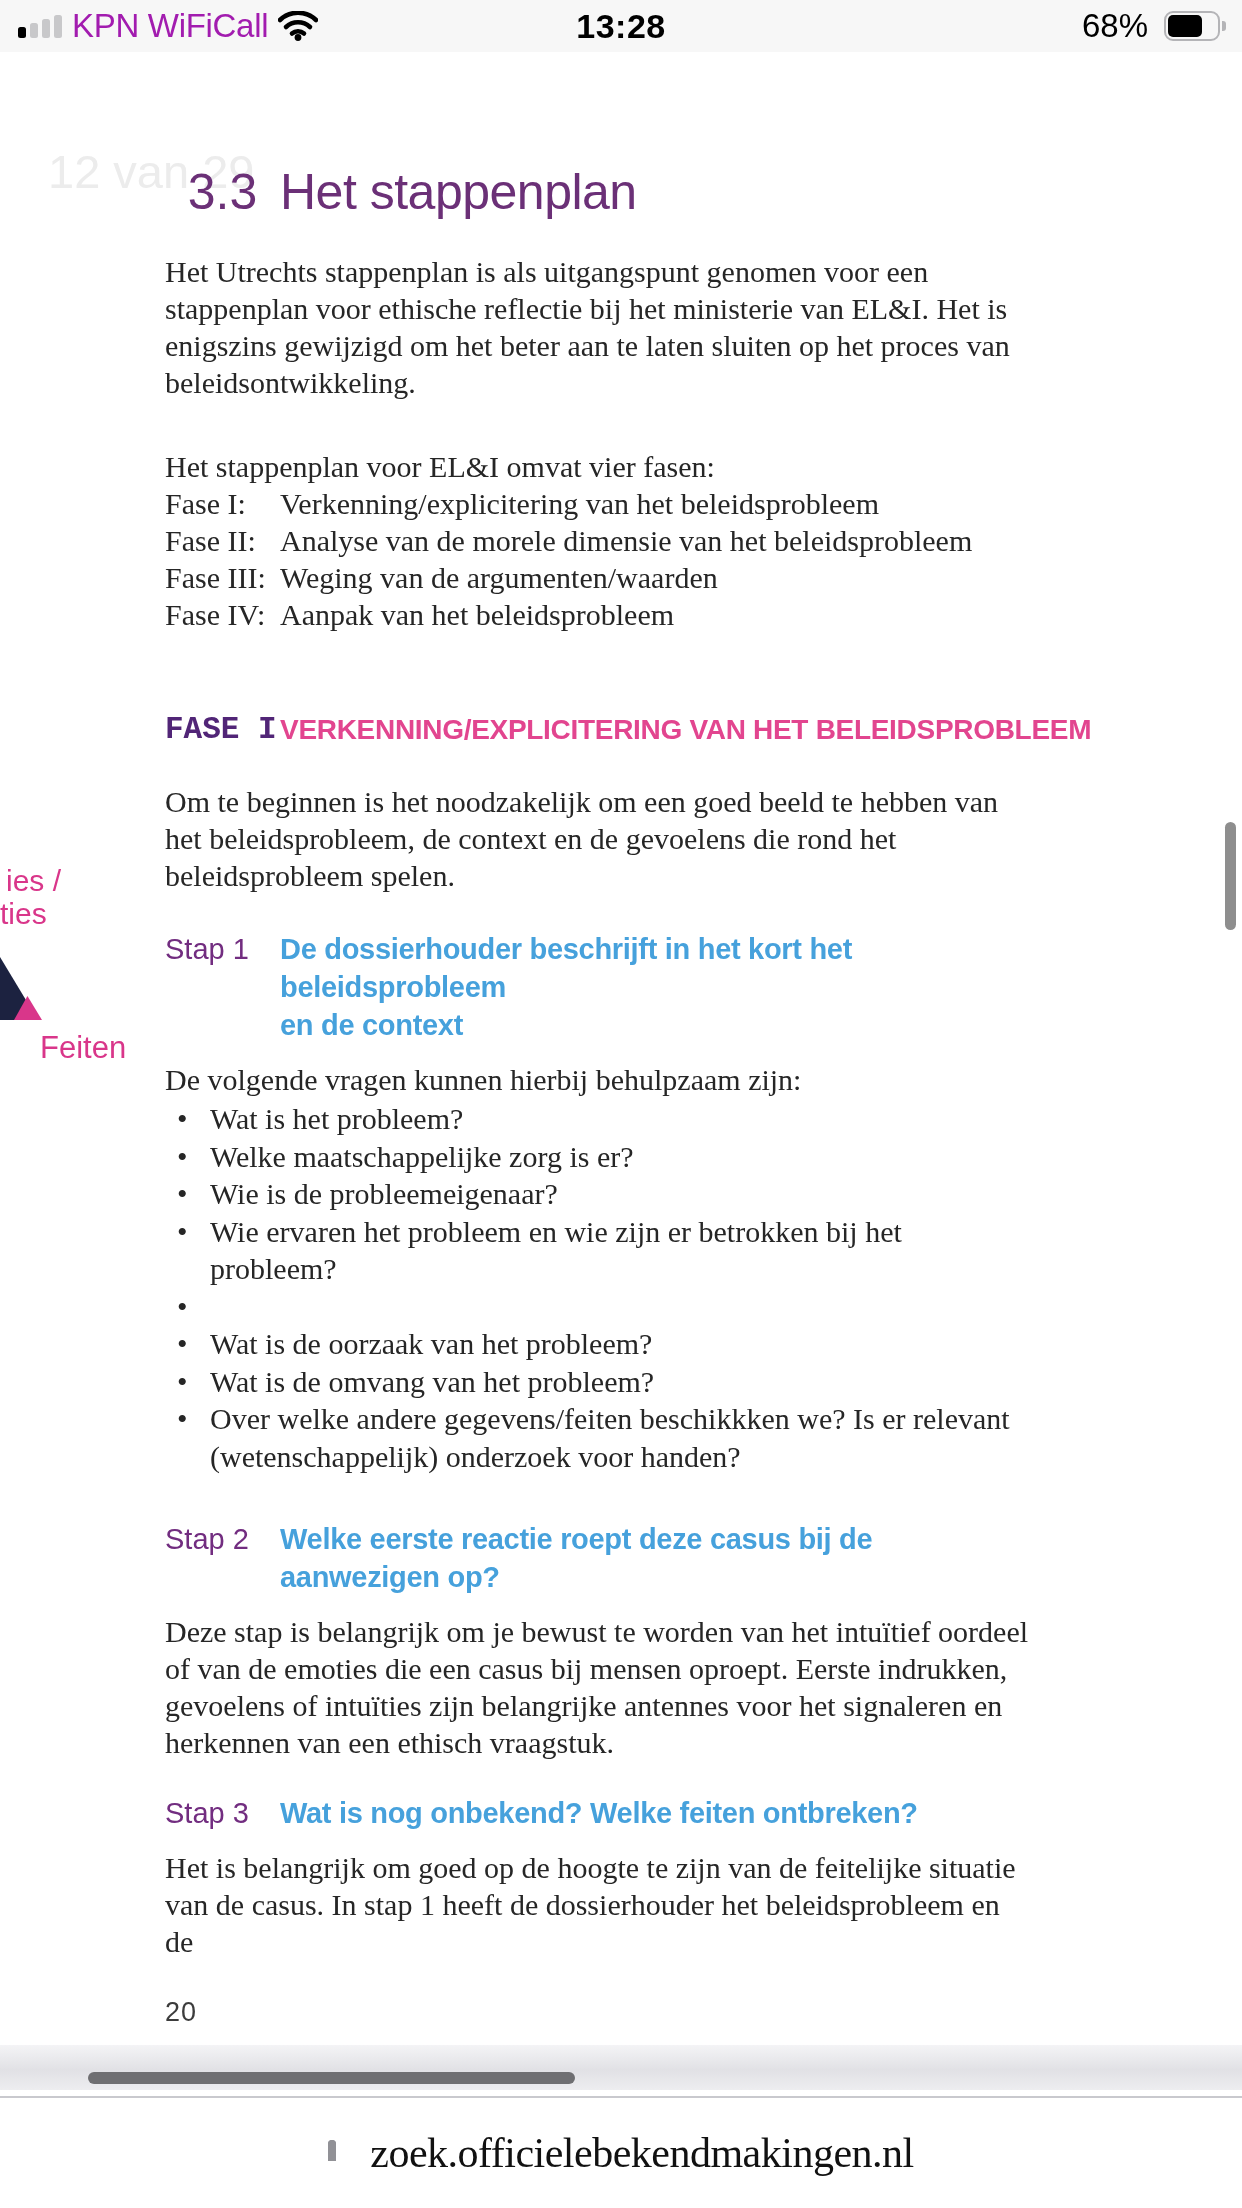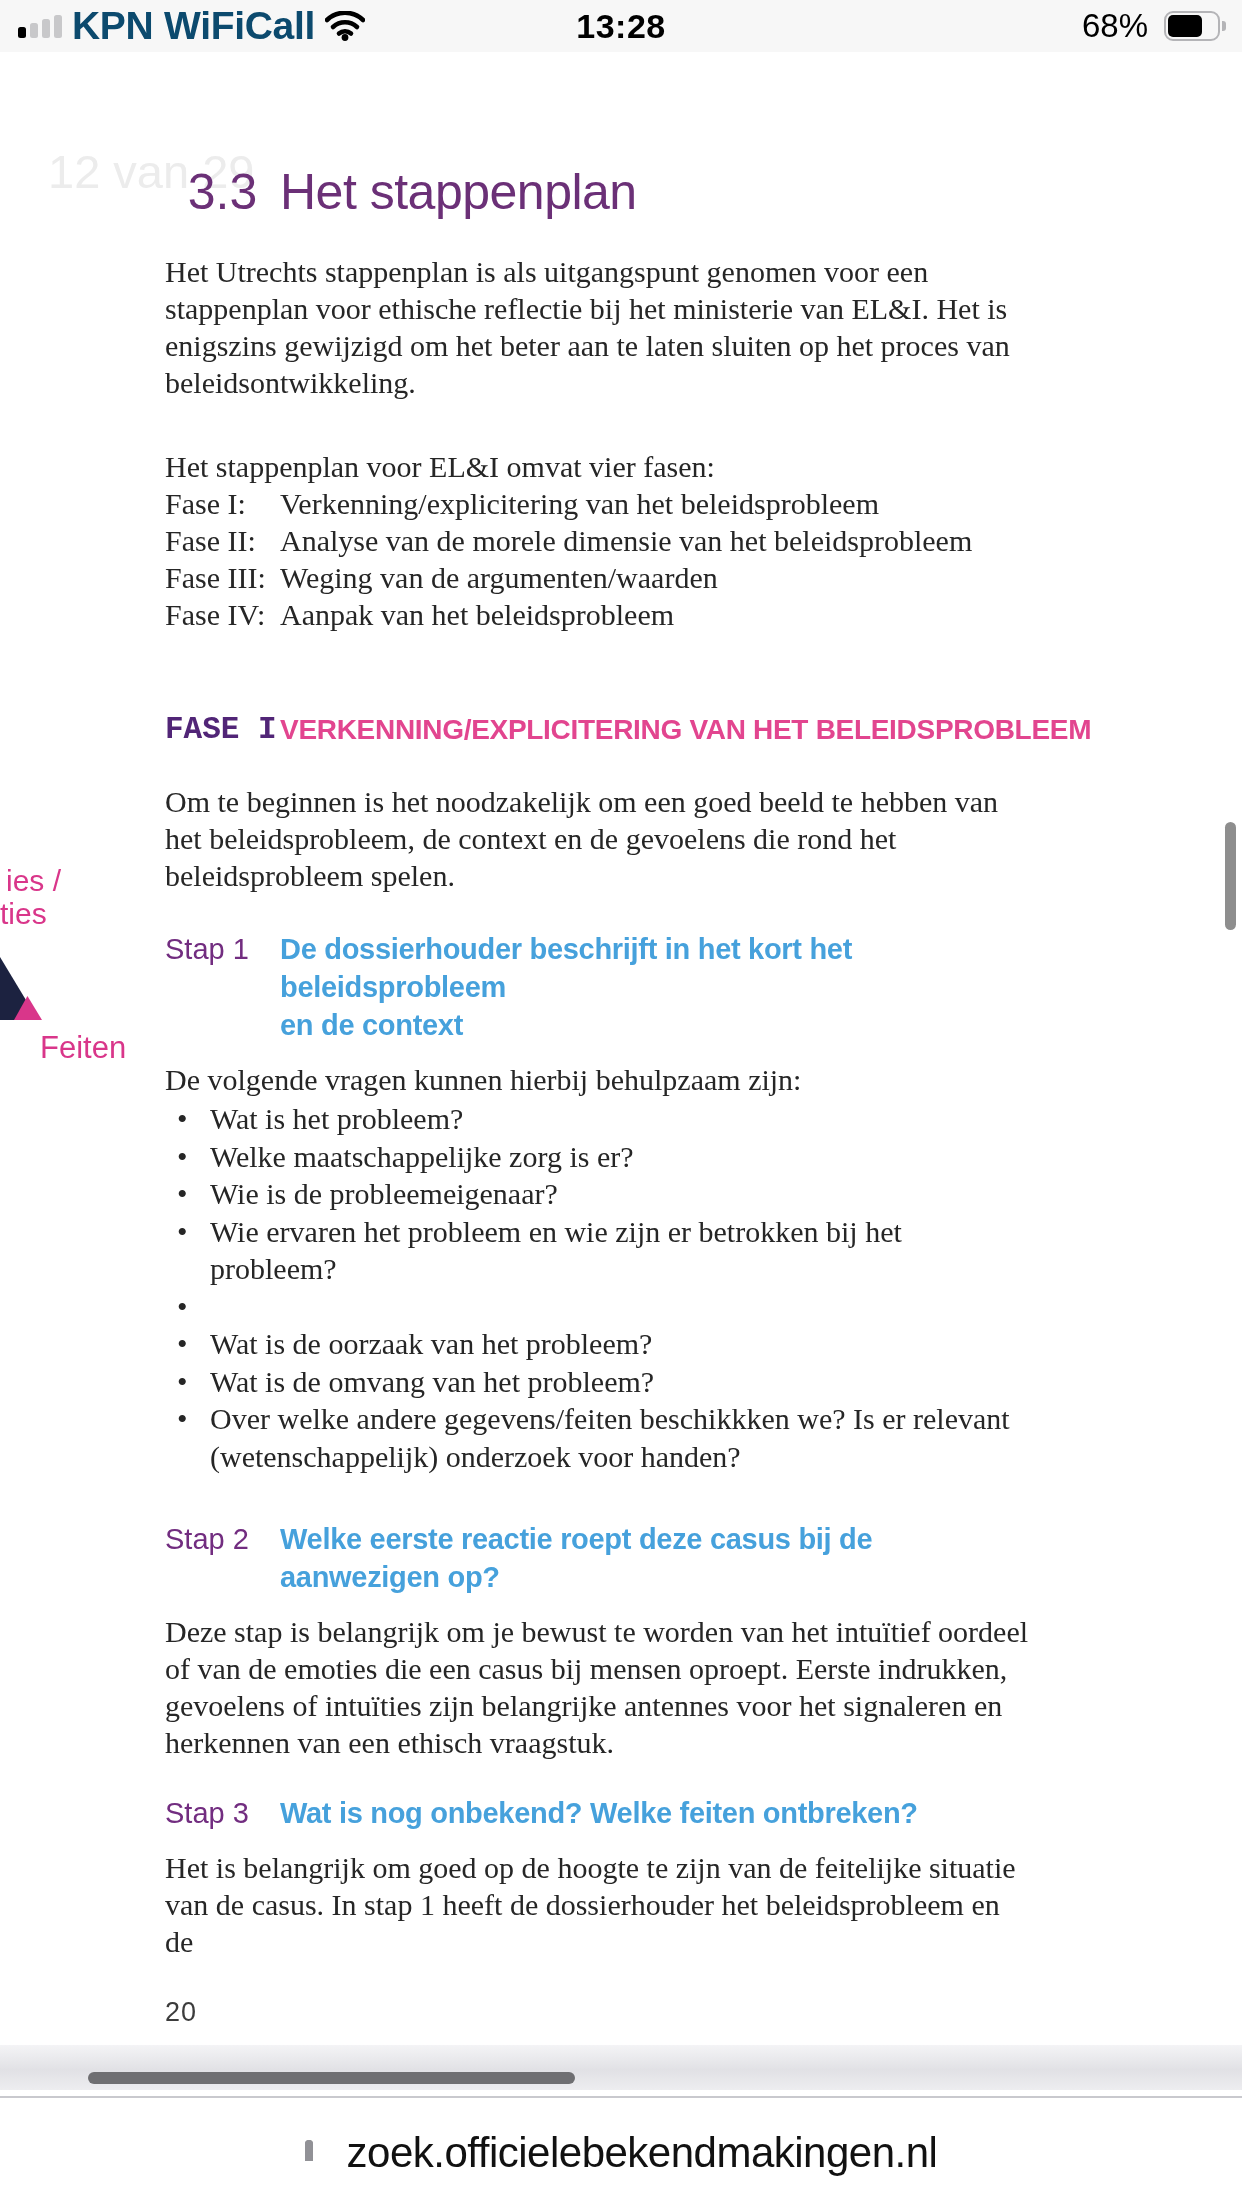--- a/index.html
+++ b/index.html
@@ -13,21 +13,21 @@
     position:absolute; top:0; left:0; width:100%; height:52px;
     background:#f7f7f7; font-family:"Liberation Sans", sans-serif;
   }
   .sb-left { position:absolute; left:18px; top:0; height:52px; display:flex; align-items:center; gap:10px; }
   .sig { display:flex; align-items:flex-end; gap:4px; height:24px; }
   .sig i { display:block; width:8px; border-radius:2.5px; background:#c8c8ca; }
   .sig i:nth-child(1){ height:11px; background:#000; }
   .sig i:nth-child(2){ height:15px; }
   .sig i:nth-child(3){ height:19px; }
   .sig i:nth-child(4){ height:23px; }
-  .carrier { font-size:39px; font-weight:700; color:#0c4a6e; letter-spacing:-0.3px; }
+  .carrier { font-size:33px; font-weight:400; color:#a21caf; letter-spacing:-0.3px; }
   .sb-time {
     position:absolute; left:50%; transform:translateX(-50%); top:7px;
     font-size:34px; font-weight:700; color:#000; letter-spacing:0.5px;
   }
   .sb-right { position:absolute; right:16px; top:0; height:52px; display:flex; align-items:center; gap:16px; }
   .batt-pct { font-size:33px; color:#000; }
   .battery { position:relative; width:62px; height:30px; }
   .batt-outline { position:absolute; left:0; top:0; width:56px; height:30px; border:2.5px solid #b4b4b7; border-radius:9px; }
   .batt-fill { position:absolute; left:4px; top:4px; width:34px; height:22px; background:#000; border-radius:5px; }
   .batt-nub { position:absolute; right:0; top:10px; width:4px; height:10px; background:#b4b4b7; border-radius:0 3px 3px 0; }
@@ -72,21 +72,21 @@
   .fig-caption { position:absolute; left:40px; top:170px; font-size:31px; }
   
   .vscroll { position:absolute; right:6px; top:822px; width:11px; height:108px; background:#8e8e8e; border-radius:5.5px; }
   .bottom-strip { position:absolute; left:0; top:2045px; width:100%; height:45px;
                   background:linear-gradient(#f4f4f6, #e1e1e5 55%, #ededf0); }
   .hscroll { position:absolute; left:88px; top:27px; width:487px; height:12px; background:#6f6f72; border-radius:6px; }
   .hairline { position:absolute; left:0; top:2096px; width:100%; height:2px; background:#c9c9ce; }
   
   .urlbar { position:absolute; left:0; top:2098px; width:100%; height:110px; background:#ffffff;
             display:flex; align-items:center; justify-content:center; gap:16px;
-            font-family:Liberation Sans, sans-serif; }
+            font-family:Liberation Serif, serif; }
   .lock { width:26px; }
   .lock-shackle { width:16px; height:14px; border:4px solid #919196; border-bottom:none;
                   border-radius:8px 8px 0 0; margin:0 auto; }
   .lock-body { width:26px; height:19px; background:#919196; border-radius:3px; }
   .url-text { font-size:42px; color:#111; letter-spacing:-0.5px; }
 </style>
 </head>
 <body>
 
 <div class="screen">

